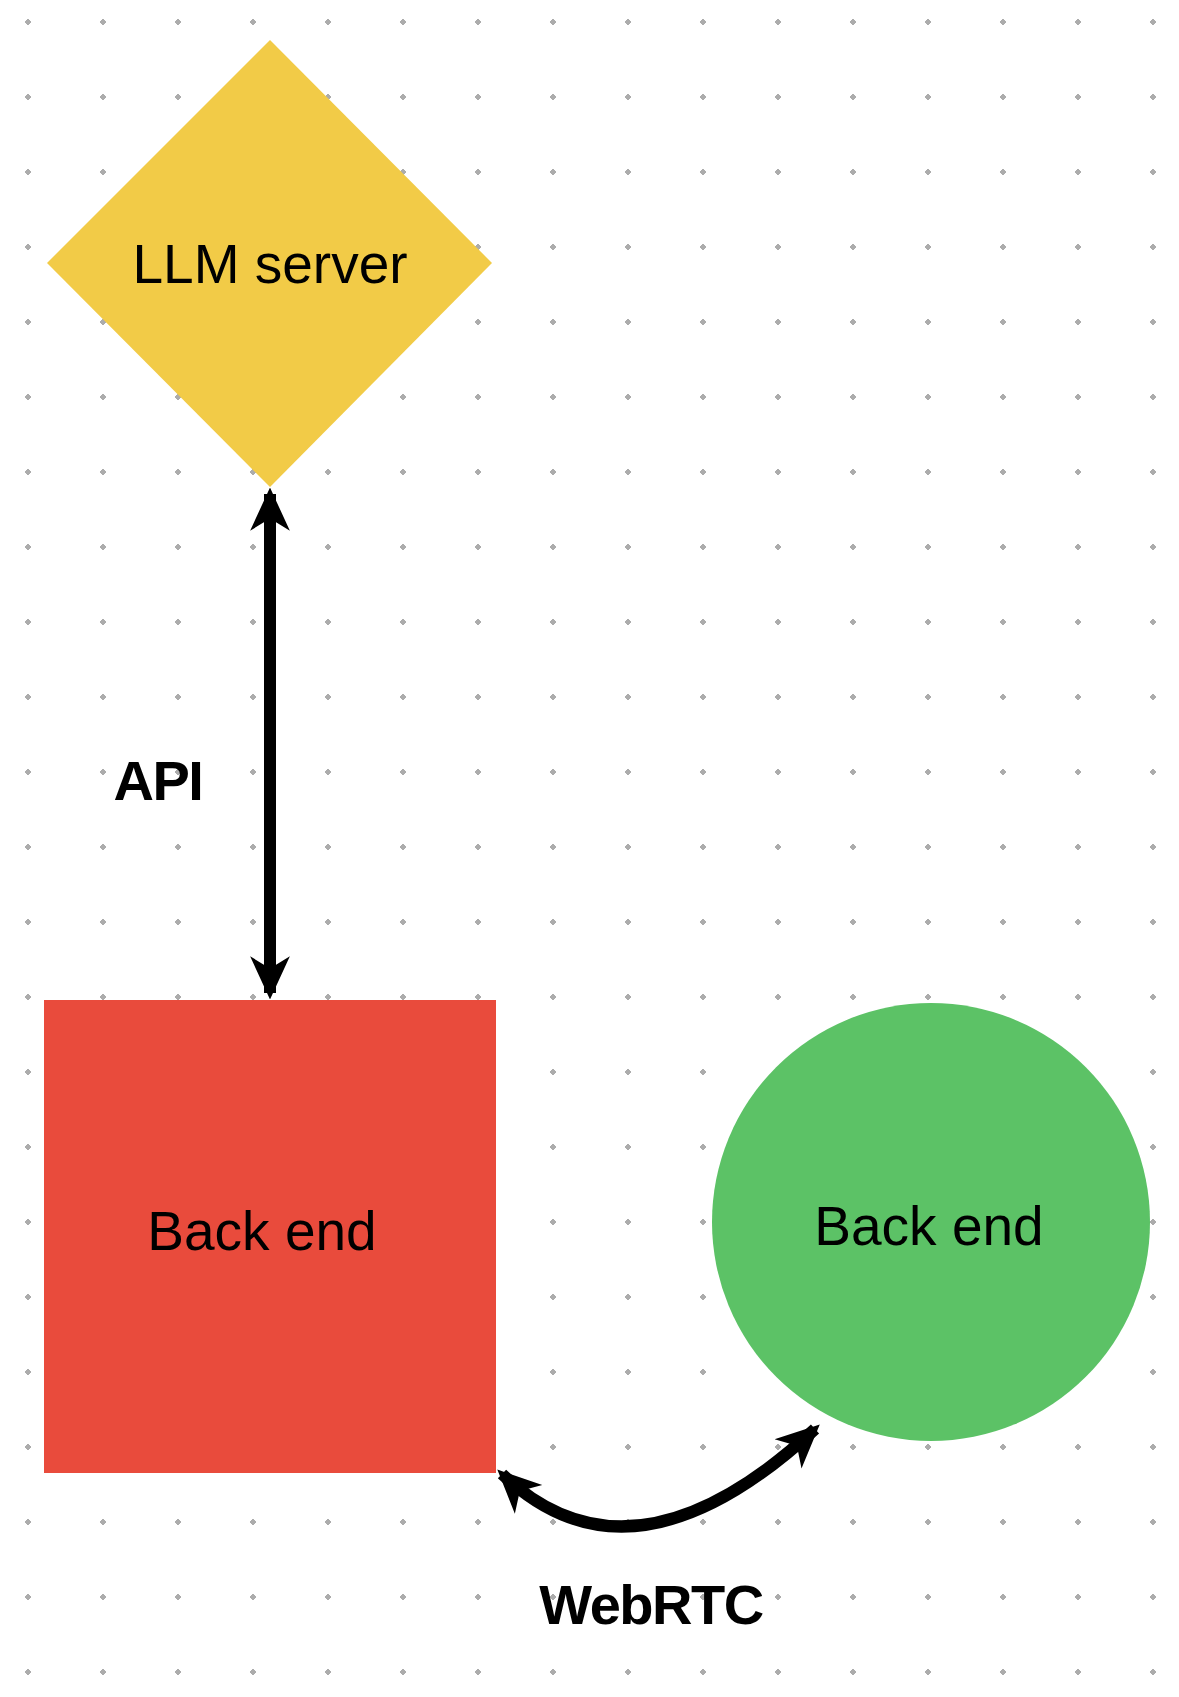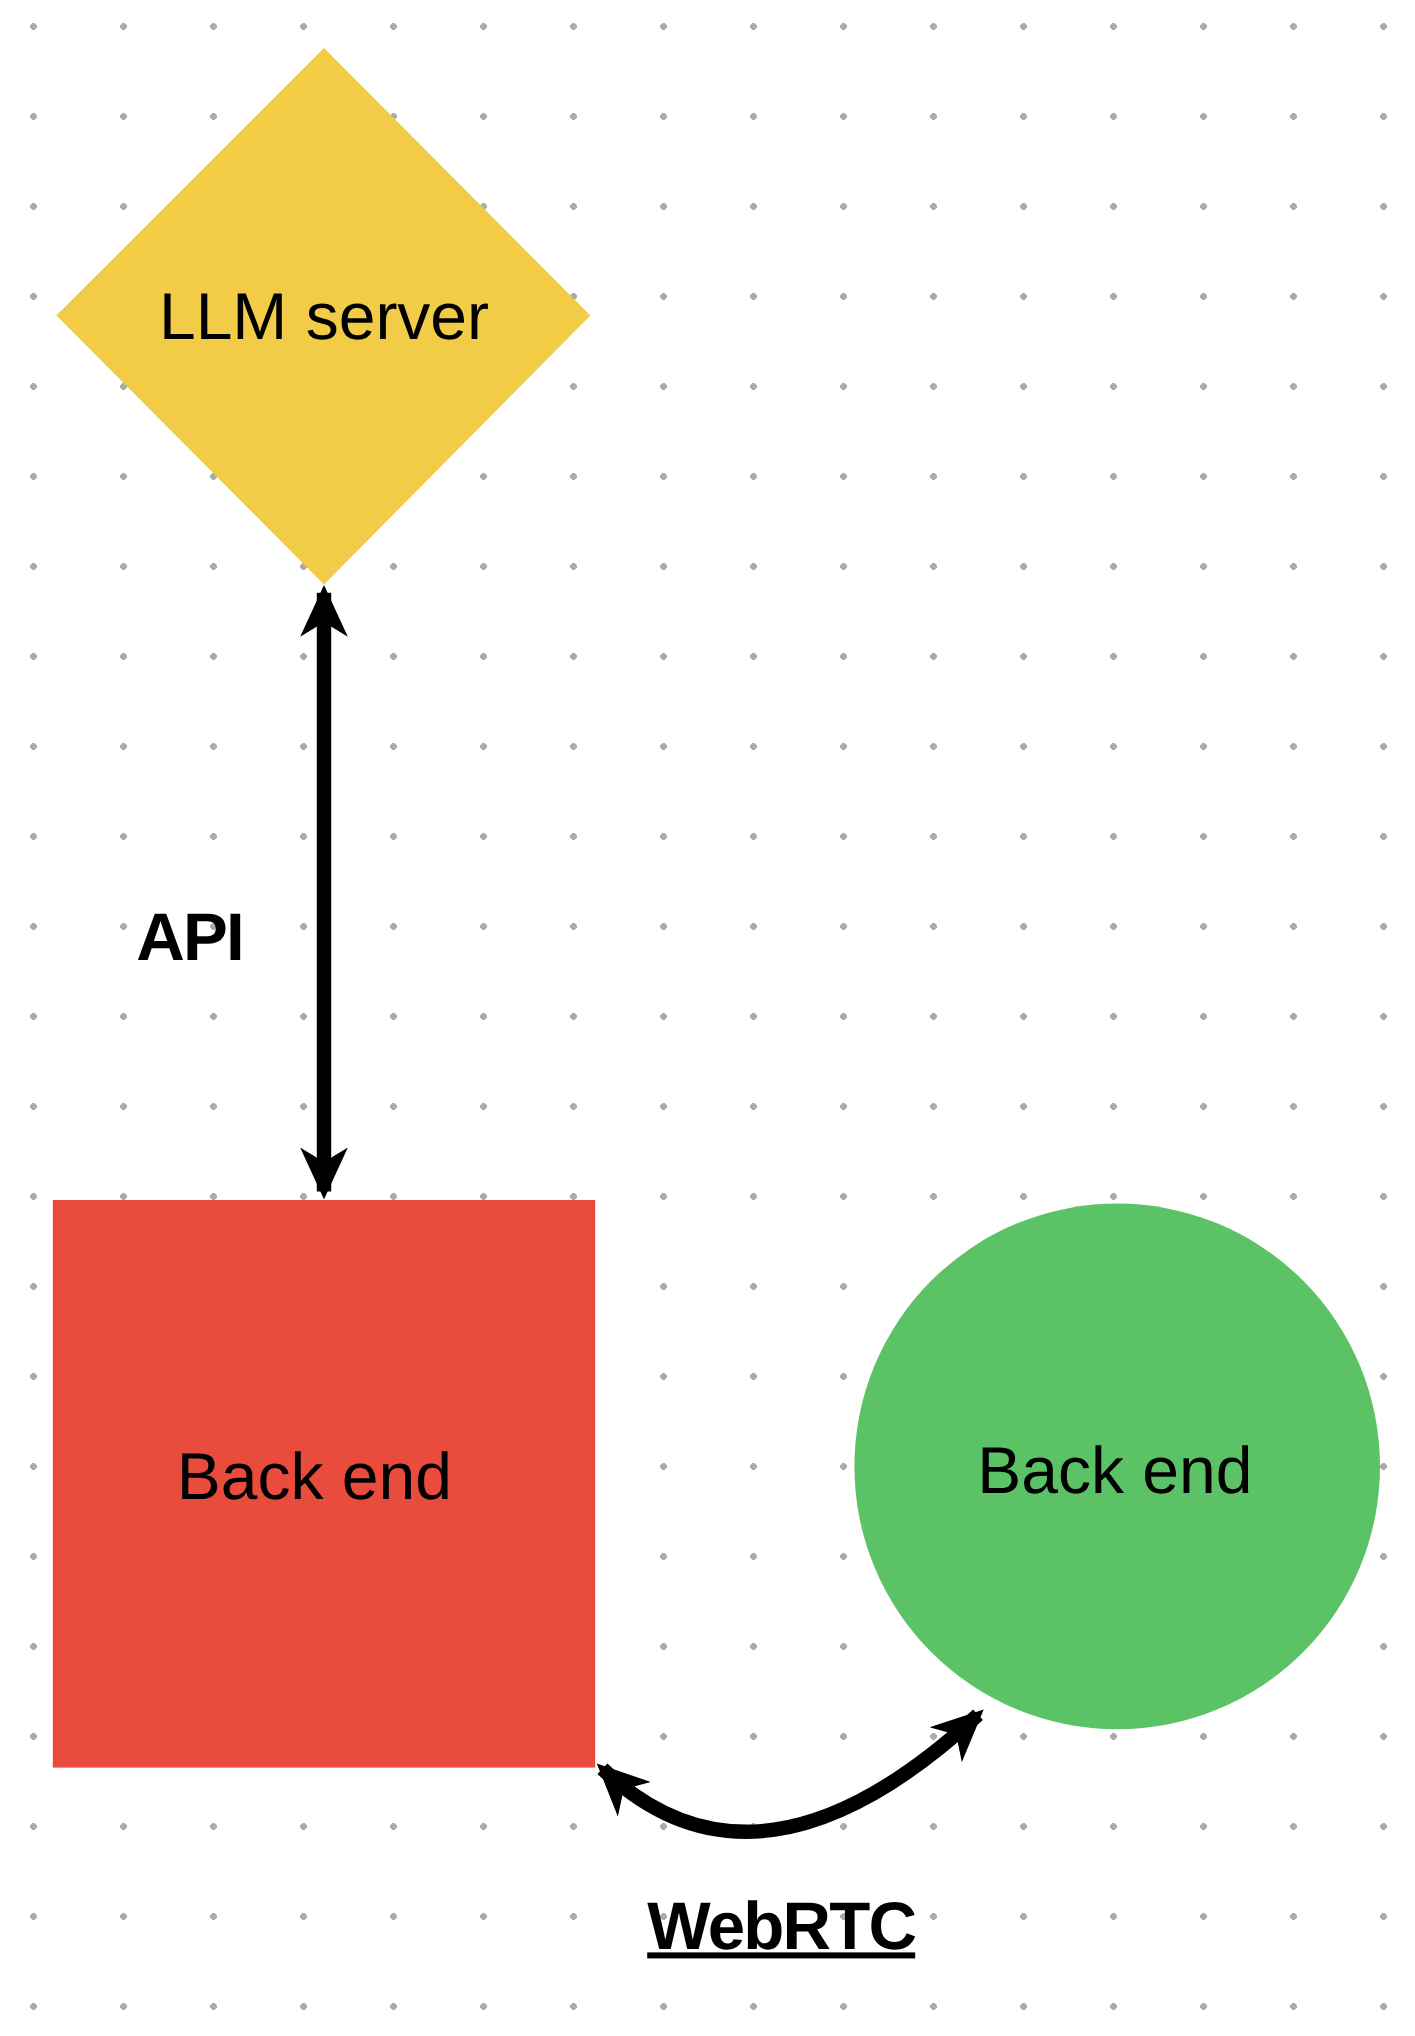--- a/index.html
+++ b/index.html
@@ -34,21 +34,21 @@
   }
   .edge-label {
     font-size: 56px;
     font-weight: 700;
     letter-spacing: -1.5px;
   }
   .lbl-llm     { left: 270px; top: 264px; }
   .lbl-back    { left: 262px; top: 1231px; }
   .lbl-front   { left: 929px; top: 1226px; }
   .lbl-api     { left: 158px; top: 781px; }
-  .lbl-webrtc  { left: 651px; top: 1605px; text-decoration: underline; }
+  .lbl-webrtc  { left: 651px; top: 1605px; }
 </style>
 </head>
 <body>
 
 <div class="canvas">
 
   <svg class="layer" viewBox="0 0 1179 1697" width="1179" height="1697" xmlns="http://www.w3.org/2000/svg">
     <defs>
       <marker id="arrowhead" viewBox="0 0 10 10" refX="8.5" refY="5" markerWidth="3.6" markerHeight="3.6" markerUnits="strokeWidth" orient="auto-start-reverse">
         <path d="M0,0.4 L10,5 L0,9.6 L2.8,5 Z" fill="#000000"></path>

